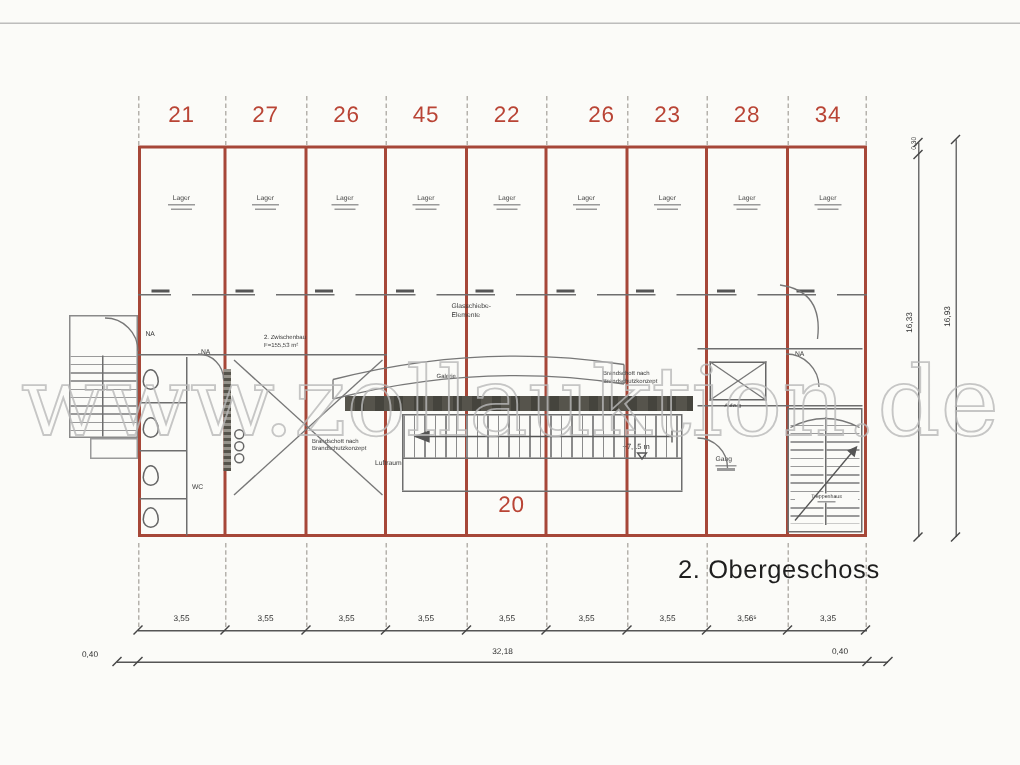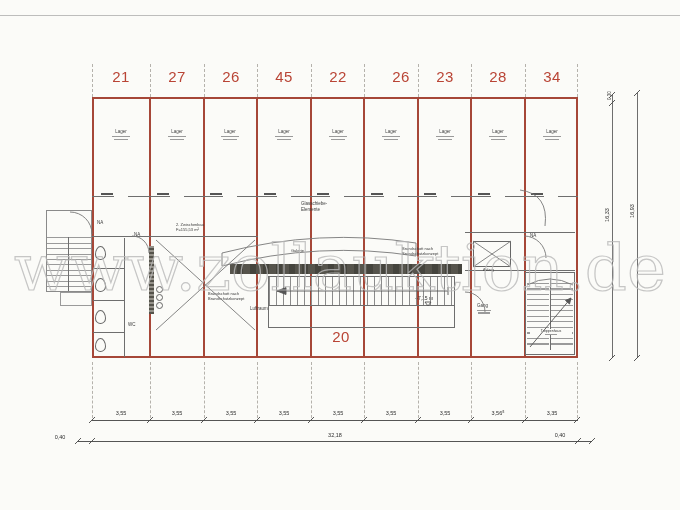--- a/index.html
+++ b/index.html
@@ -188,20 +188,21 @@
   <div class="abs dim" style="left:478px;top:410px;width:40px;">3,56⁵</div>
   <div class="abs dim" style="left:532px;top:410px;width:40px;">3,35</div>
 
   <div class="abs" style="left:92px;top:441px;width:486px;height:1px;background:#555;"></div>
   <div class="abs" style="left:78px;top:441px;width:14px;height:1px;background:#555;"></div>
   <div class="abs" style="left:578px;top:441px;width:14px;height:1px;background:#555;"></div>
   <div class="abs dim" style="left:46px;top:434px;width:28px;">0,40</div>
   <div class="abs dim" style="left:305px;top:432px;width:60px;">32,18</div>
   <div class="abs dim" style="left:546px;top:432px;width:28px;">0,40</div>
 
+  <div class="abs title" style="left:452px;top:370px;">2. Obergeschoss</div>
 
   <svg width="680" height="510" viewBox="0 0 680 510">
     <g stroke="#777" stroke-width="0.9" fill="none">
 
       <g>
         <line x1="156" y1="240" x2="255" y2="330"></line>
         <line x1="156" y1="330" x2="255" y2="240"></line>
       </g>
 
       <g>

